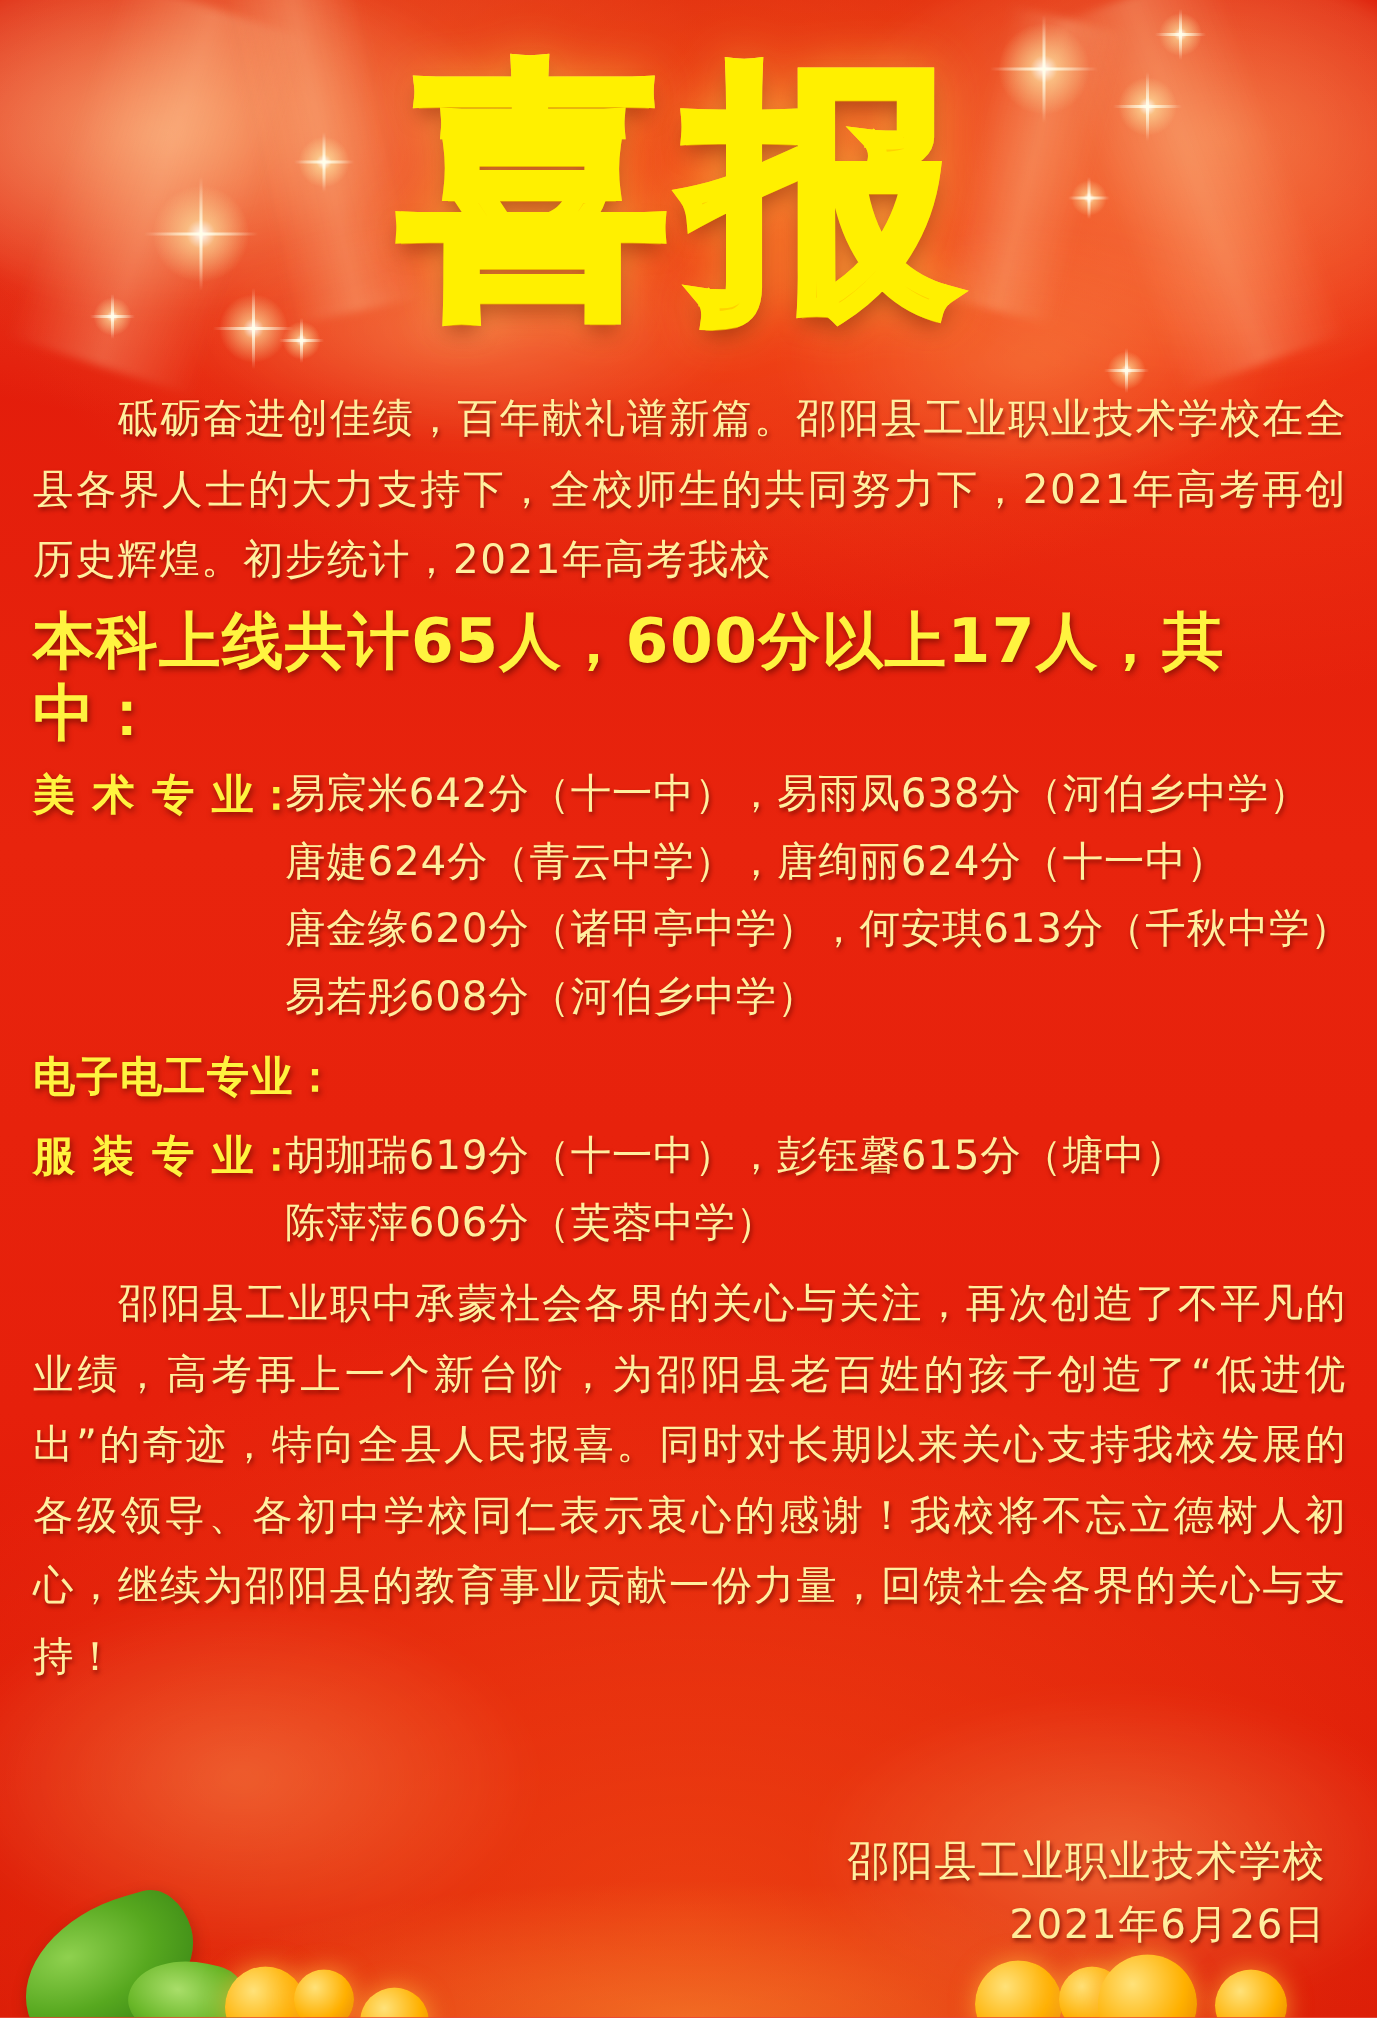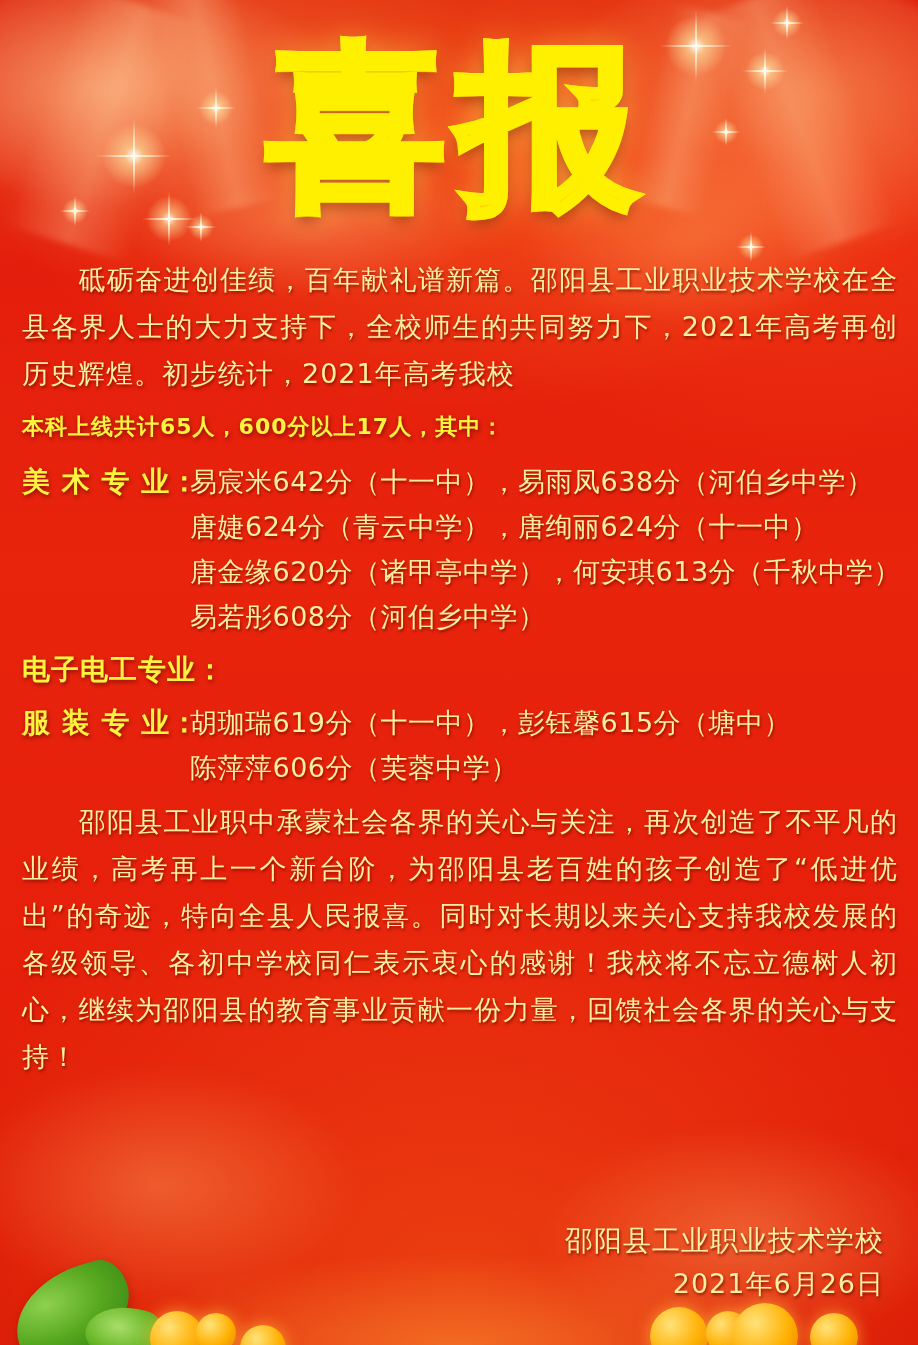--- a/index.html
+++ b/index.html
@@ -119,21 +119,21 @@
     text-align: justify;
     text-justify: inter-ideograph;
     color: #ffef9f;
     text-shadow: 1px 2px 3px rgba(110,10,0,0.75);
     padding: 0 6px;
   }
   p.para.indent { text-indent: 2.1em; }
 
   .headline {
     margin: 2px 0 8px 0;
-    font-size: 22px;
+    font-size: 41px;
     line-height: 48px;
     font-weight: bold;
     color: #fff33f;
     letter-spacing: 1px;
     text-shadow: 1px 2px 4px rgba(110,10,0,0.8);
     padding: 0 6px;
   }
 
   .majors { margin: 2px 0 6px 0; padding: 0 6px; }
 

